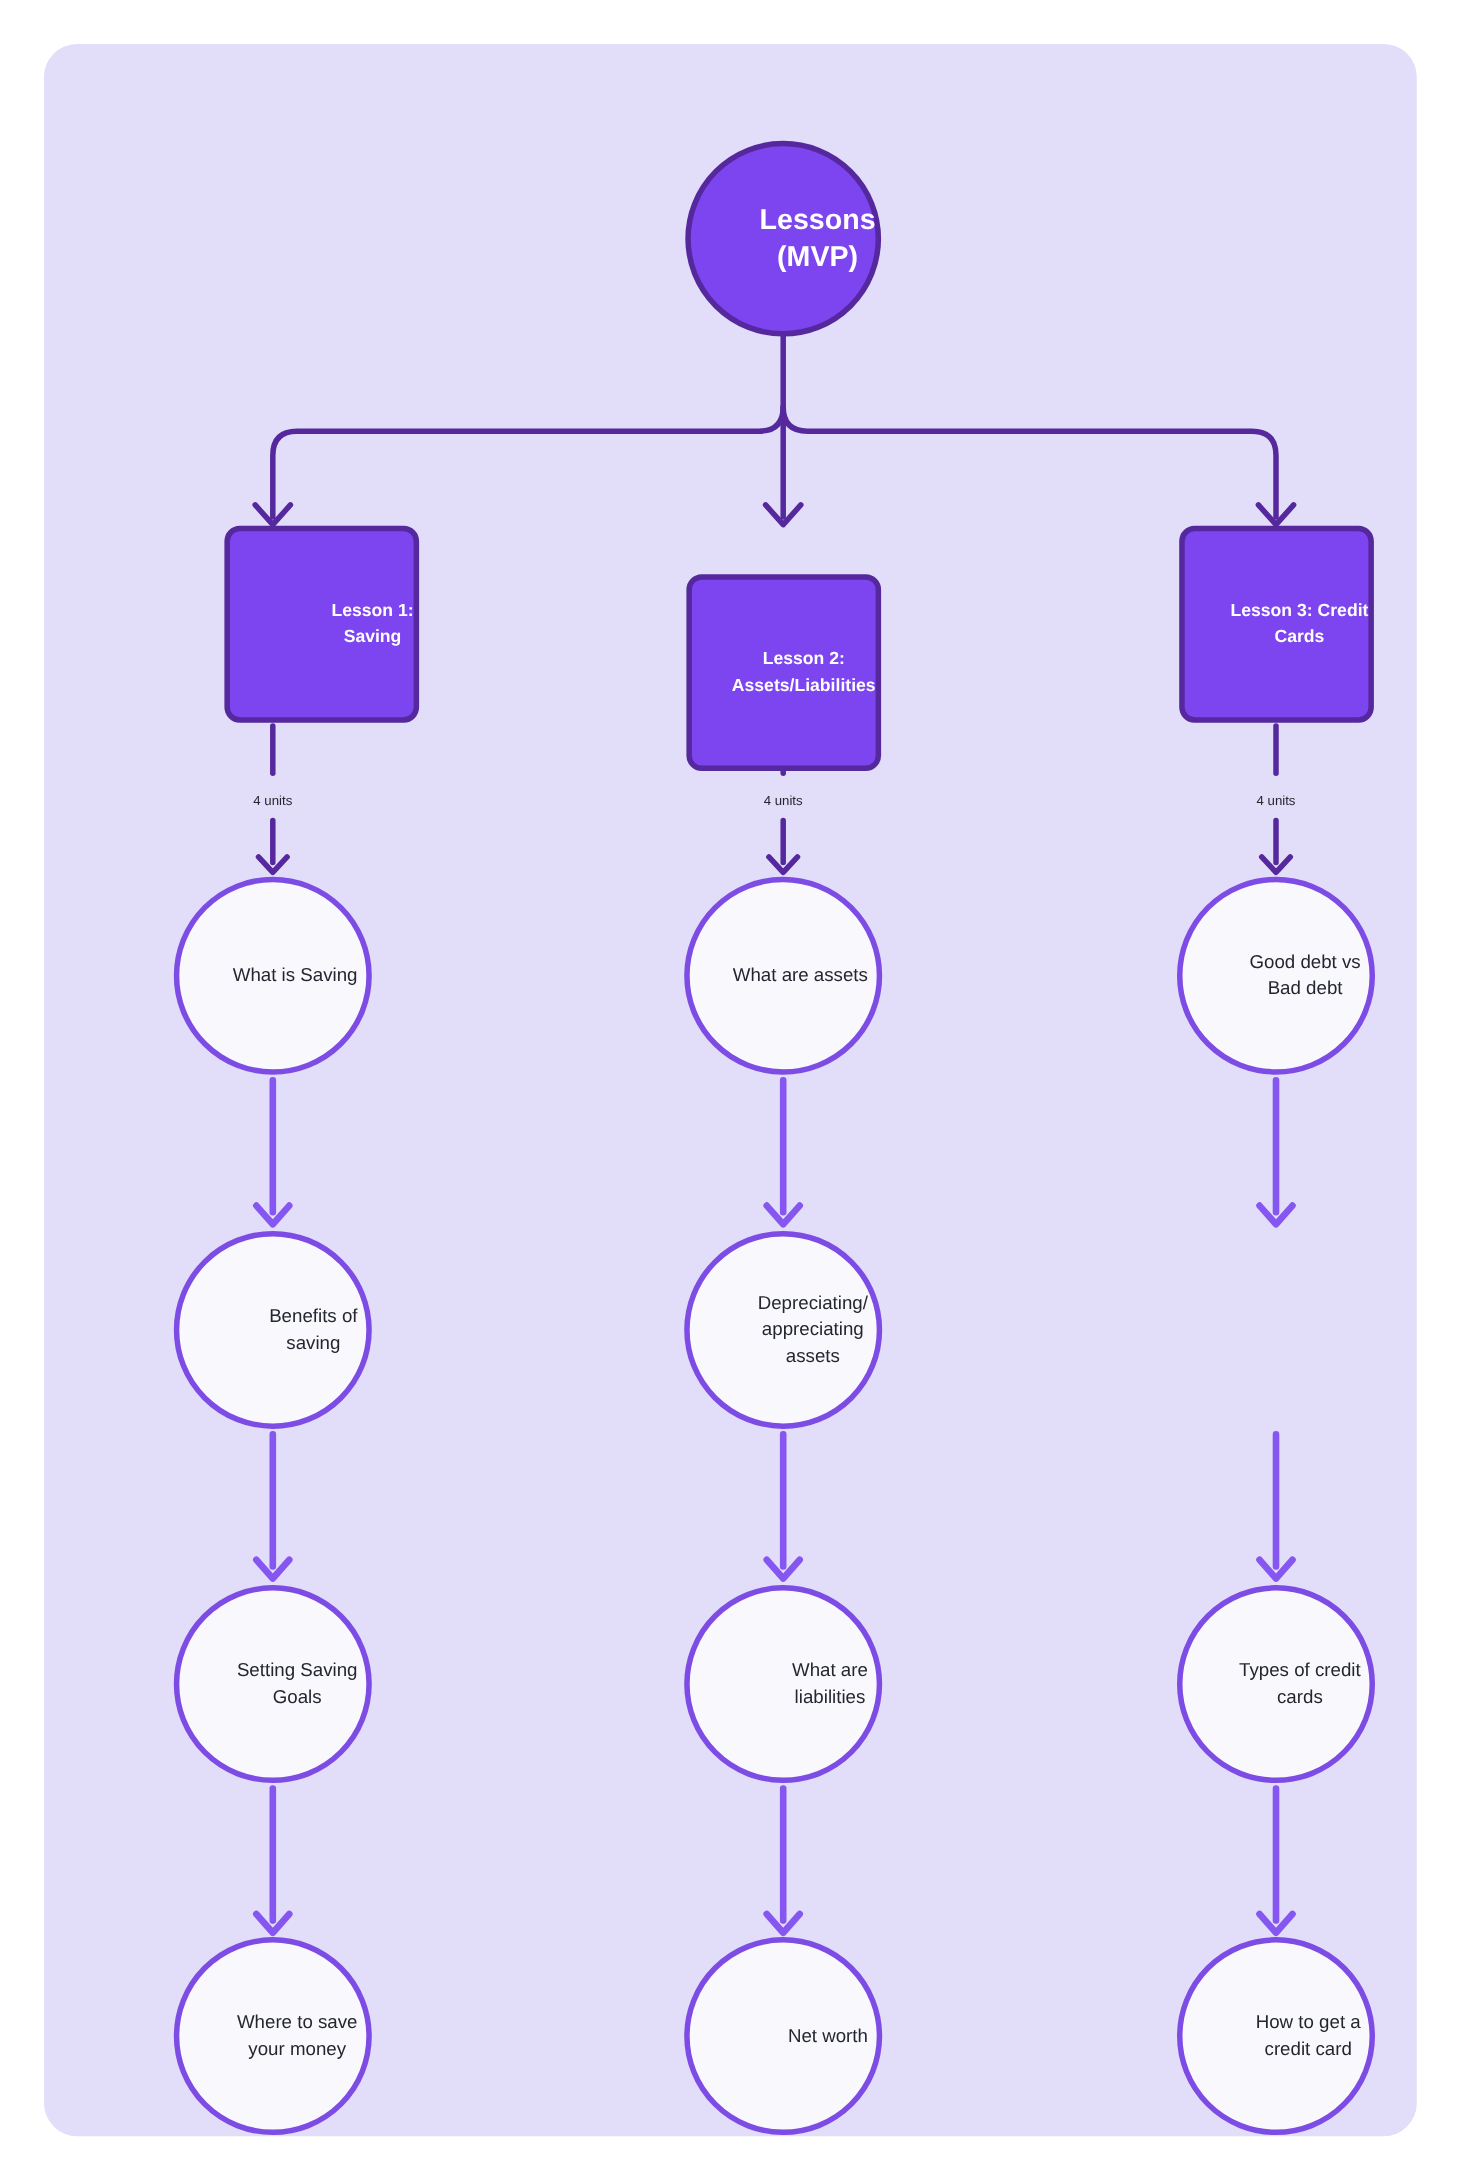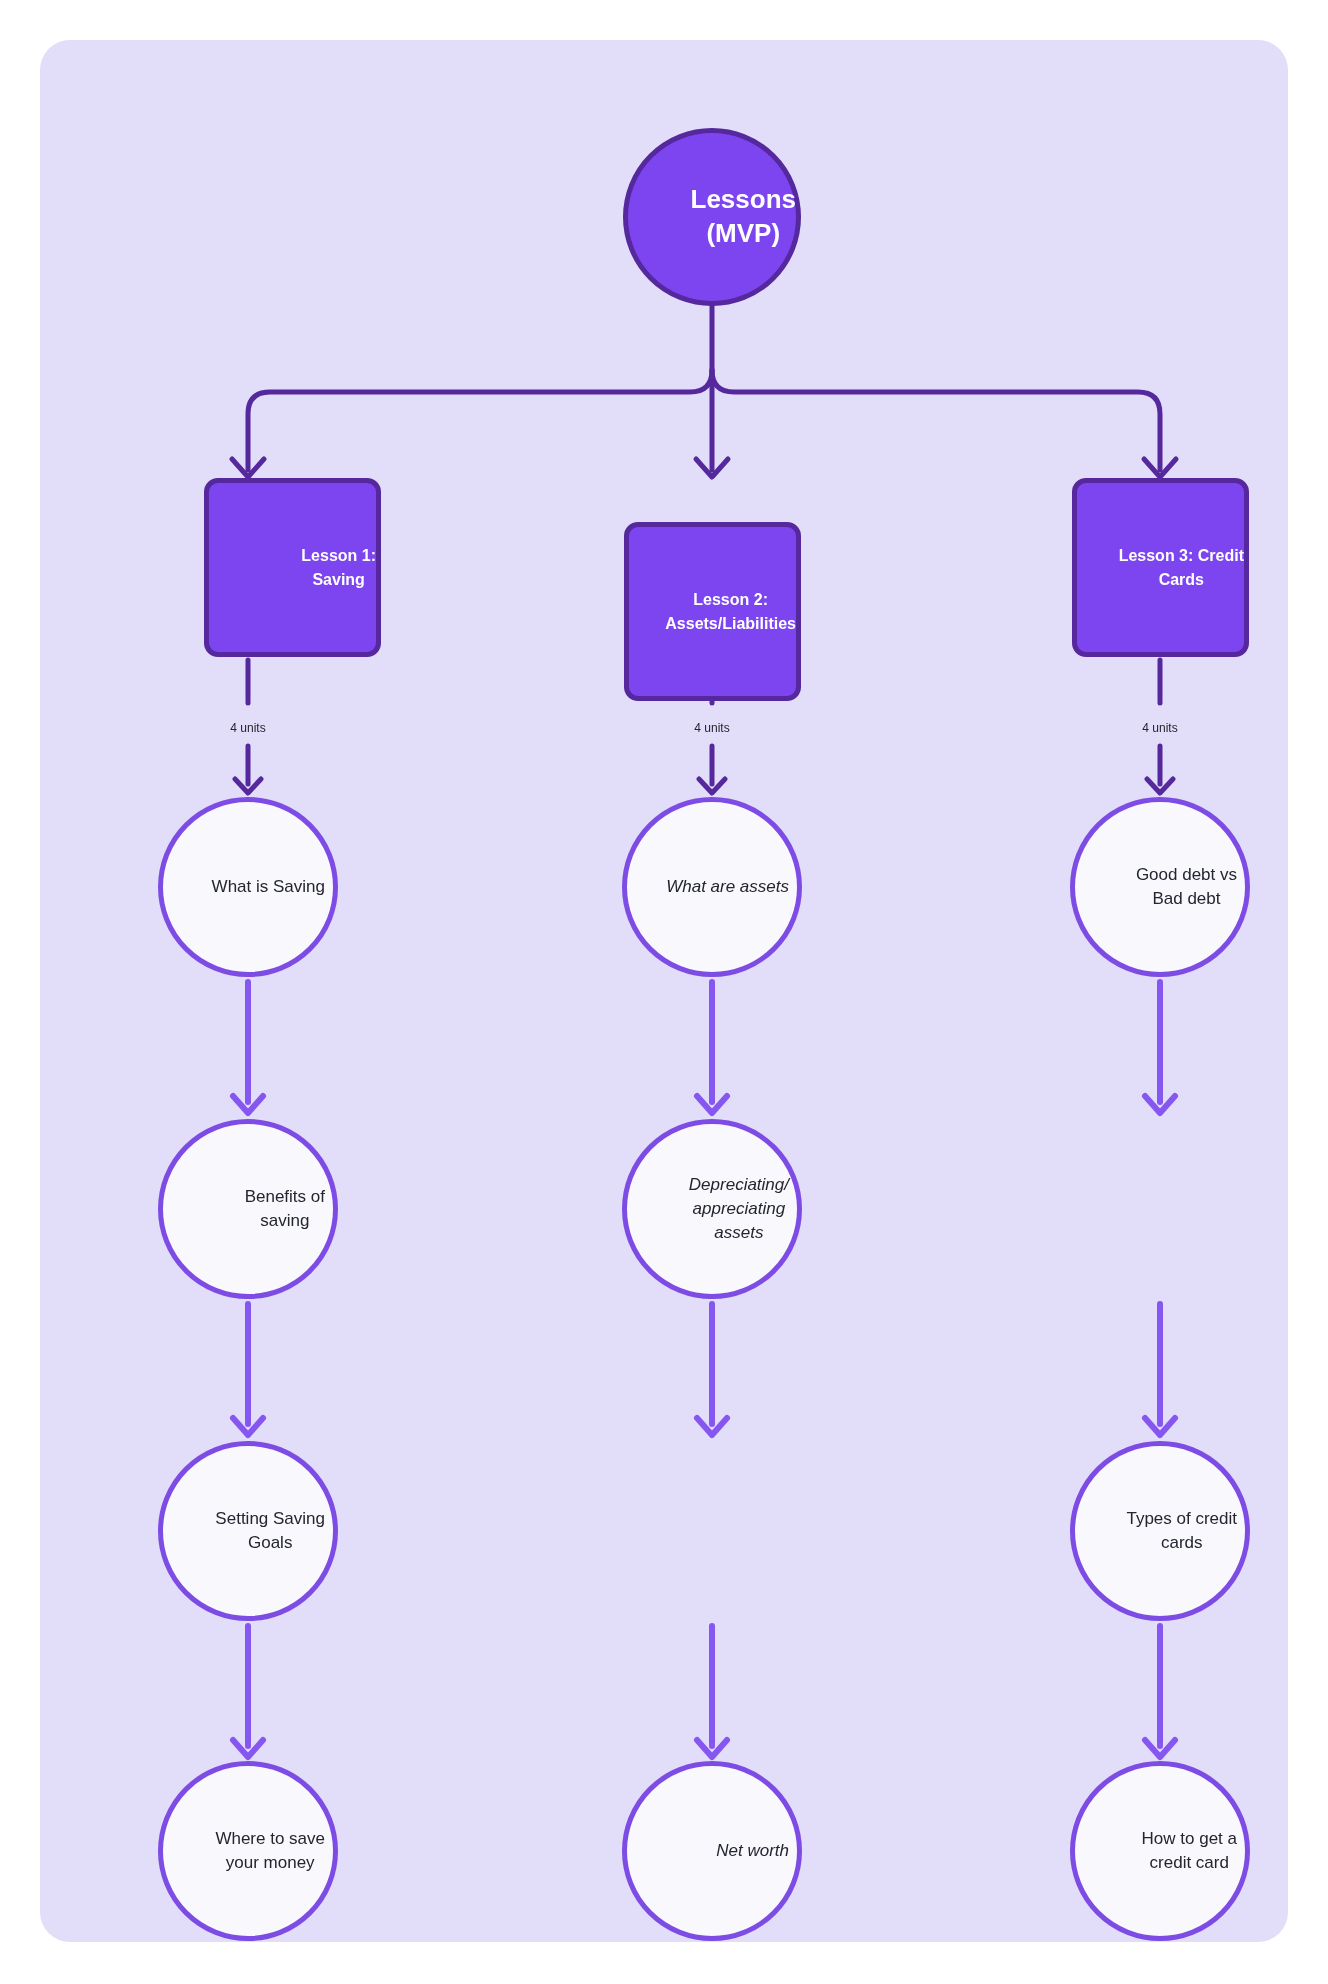--- a/index.html
+++ b/index.html
@@ -70,21 +70,21 @@
     width:180px;height:180px;
     background:var(--unit-fill);
     border:5px solid var(--unit-border);
     border-radius:50%;
     color:var(--text-dark);
     font-size:17px;font-weight:400;line-height:1.42;
     padding:8px;
   }
   
   .colx1{left:120px;margin-left:44px;}  .colx2{left:584px;margin-top:44px;}  .colx3{left:1032px;}   
-  .ucx1{left:118px;}   .ucx2{left:582px;font-style:italic;}   .ucx3{left:1030px;}    
+  .ucx1{left:118px;}   .ucx2{left:582px;}   .ucx3{left:1030px;}    
   .lbx1{left:138px;}   .lbx2{left:602px;}   .lbx3{left:1050px;}    
   .row1{top:757px;} .row2{top:1079px;} .row3{top:1401px;} .row4{top:1721px;}
 </style>
 </head>
 <body>
 
 <div class="page">
   <div class="card">
 
     <svg class="connectors" viewBox="0 0 1328 1984">
@@ -158,20 +158,24 @@
     </div>
 
     <div class="node unit ucx2 row1">
       <span>What are assets</span>
     </div>
     <div class="node unit ucx2 row2">
       <span>Depreciating/
 appreciating
 assets</span>
     </div>
+    <div class="node unit ucx2 row3">
+      <span>What are
+liabilities</span>
+    </div>
     <div class="node unit ucx2 row4">
       <span>Net worth</span>
     </div>
 
     <div class="node unit ucx3 row1">
       <span>Good debt vs
 Bad debt</span>
     </div>
     <div class="node unit ucx3 row3">
       <span>Types of credit

